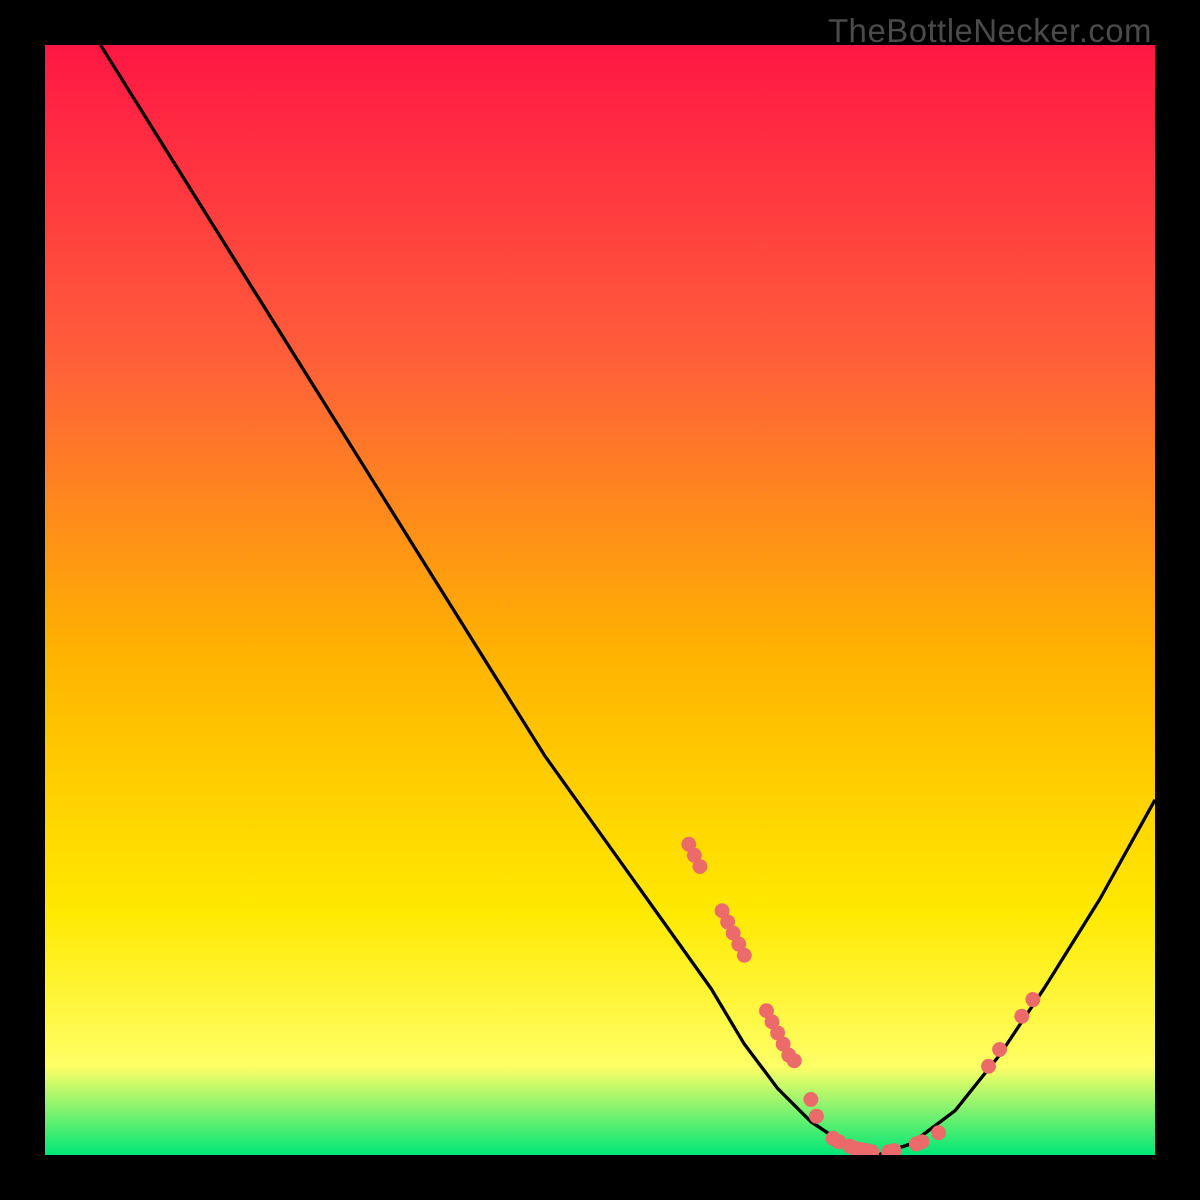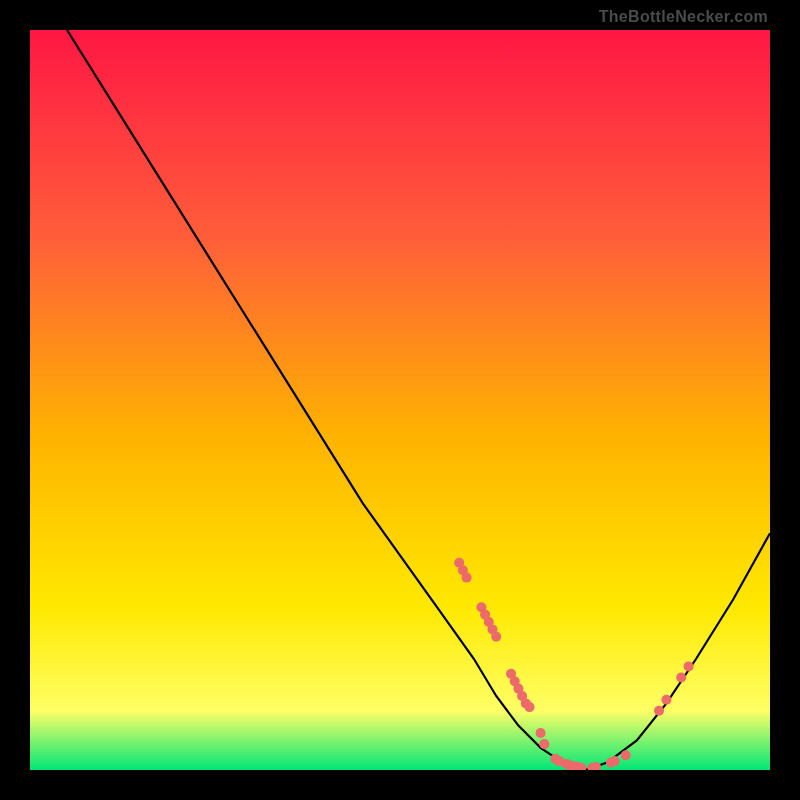--- a/index.html
+++ b/index.html
@@ -1,19 +1,19 @@
 <!DOCTYPE html>
 <html><head>
 <meta charset="utf-8">
 <style>
 *{margin:0;padding:0;box-sizing:border-box}
 body{background:#000;width:800px;height:800px;overflow:hidden;font-family:Arial,sans-serif}
 .frame{position:absolute;left:30px;top:30px;width:740px;height:740px;background:#000}
 .plot{position:absolute;left:0;top:0;width:740px;height:740px}
-.watermark{position:absolute;right:32px;top:8px;color:#4a4a4a;font-size:16px;font-weight:700;letter-spacing:.3px}
+.watermark{position:absolute;right:32px;top:8px;color:#4a4a4a;font-size:22px;font-weight:400;letter-spacing:.3px}
 svg{display:block}
 </style>
 </head>
 <body>
 
 <div class="watermark">TheBottleNecker.com</div>
 
 <div class="frame">
 <svg class="plot" viewBox="0 0 740 740">
   <defs>

